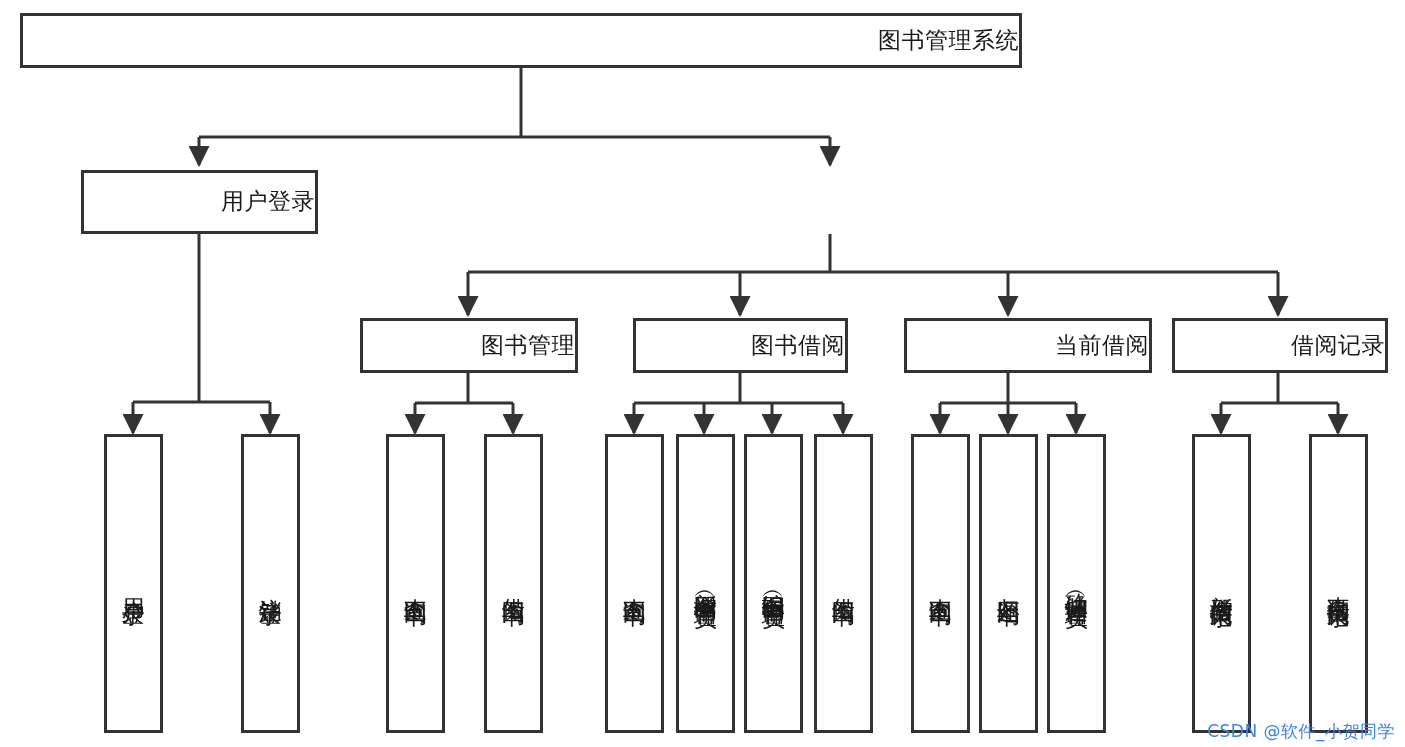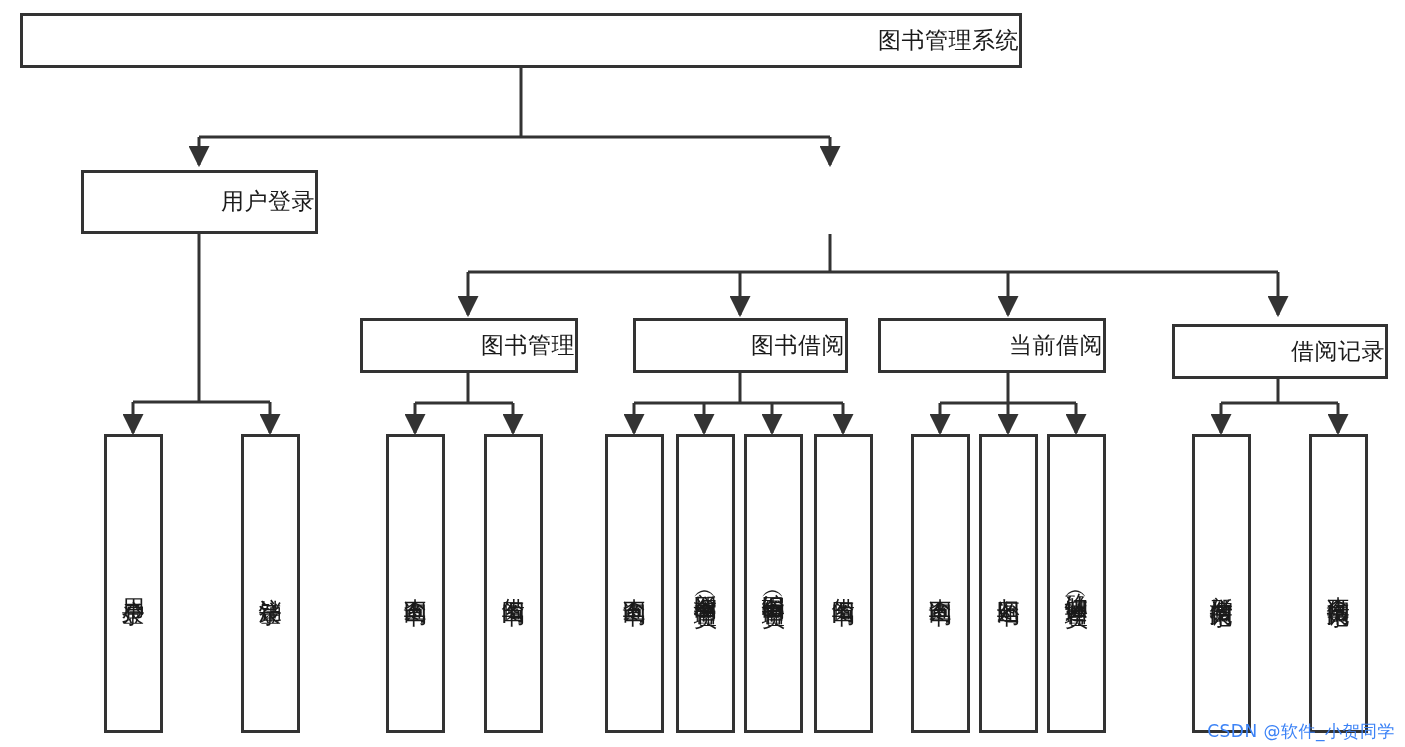--- a/index.html
+++ b/index.html
@@ -85,24 +85,24 @@
   <div class="node h" style="left:81px;top:170px;width:237px;height:64px;">
     <span>用户登录</span>
   </div>
 
   <div class="node h" style="left:360px;top:318px;width:218px;height:55px;">
     <span>图书管理</span>
   </div>
   <div class="node h" style="left:633px;top:318px;width:215px;height:55px;">
     <span>图书借阅</span>
   </div>
-  <div class="node h" style="left:878px;top:318px;width:228px;height:55px;">
+  <div class="node h" style="left:904px;top:318px;width:248px;height:55px;">
     <span>当前借阅</span>
   </div>
-  <div class="node h" style="left:1172px;top:318px;width:216px;height:55px;margin-top:6px;">
+  <div class="node h" style="left:1172px;top:318px;width:216px;height:55px;">
     <span>借阅记录</span>
   </div>
 
   <div class="leaf" style="left:104px;top:434px;width:59px;height:299px;">
     <span class="vt">用户登录</span>
   </div>
   <div class="leaf" style="left:241px;top:434px;width:59px;height:299px;">
     <span class="vt">注销登录</span>
   </div>
 

